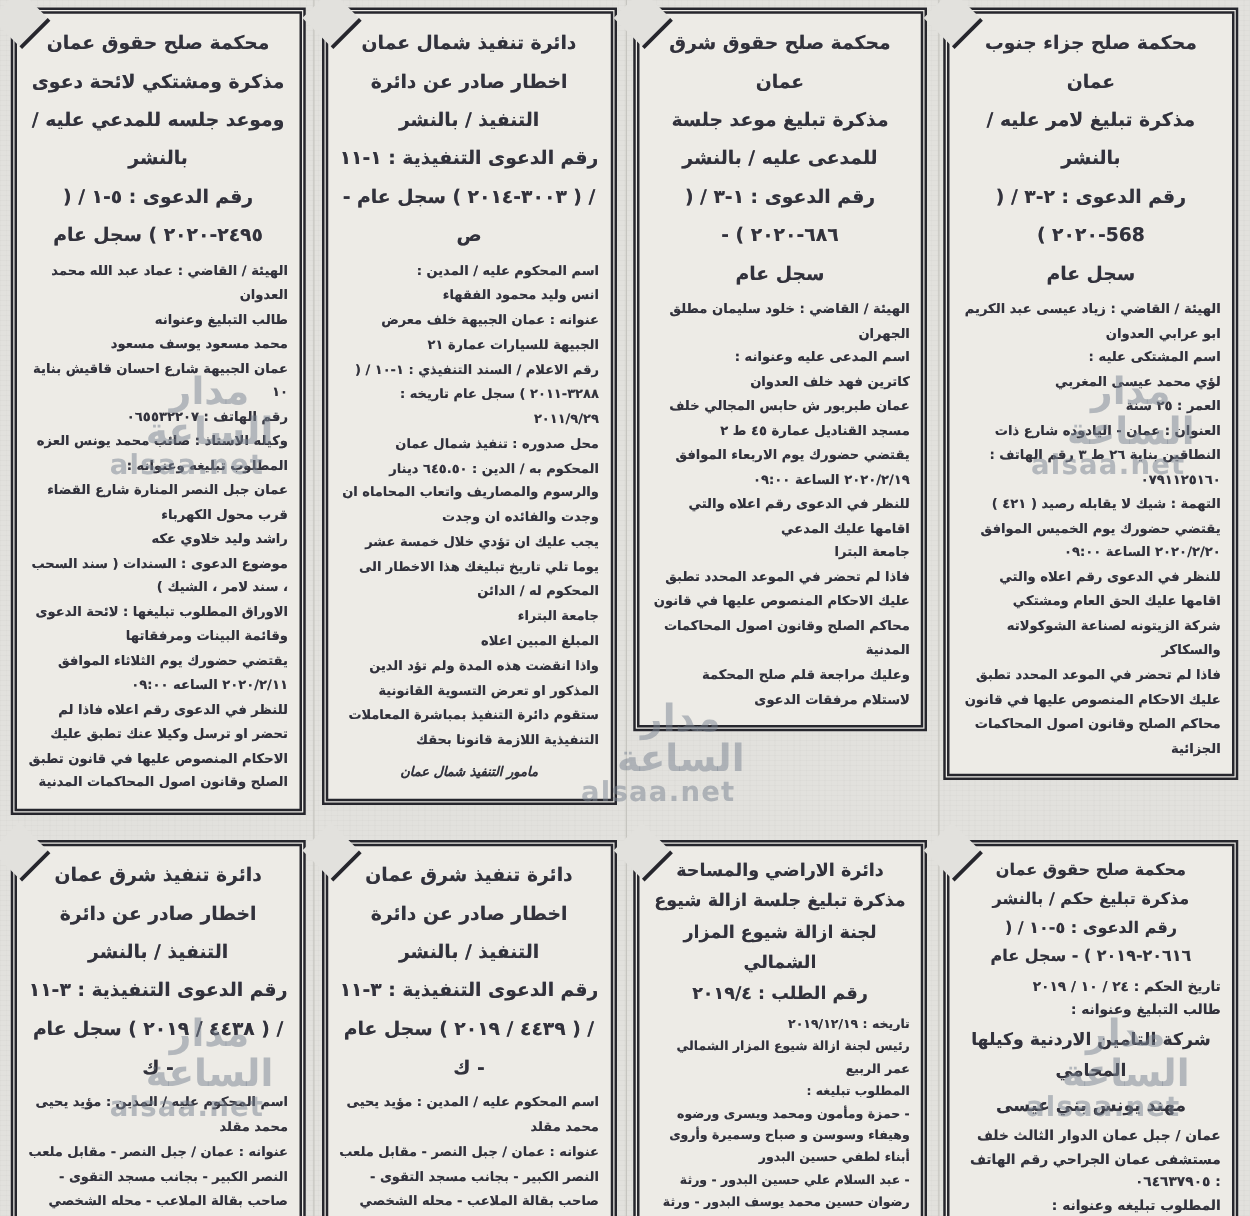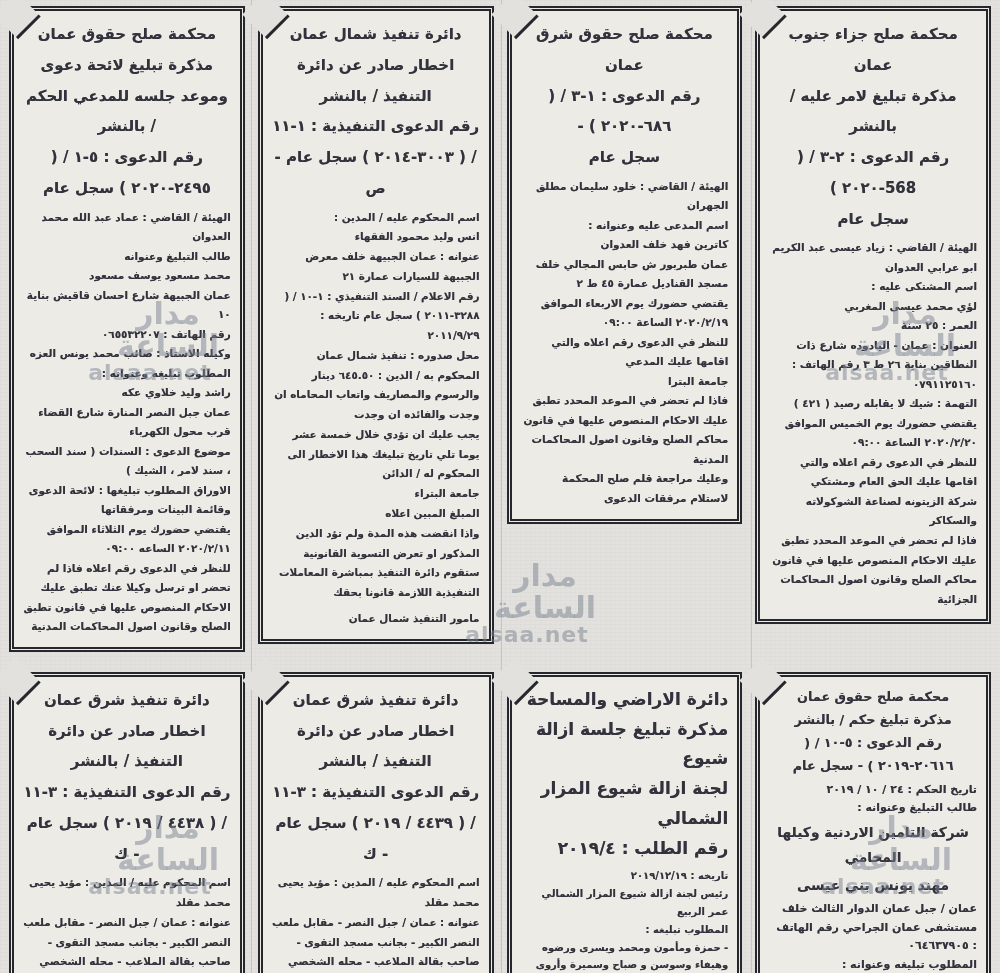--- a/index.html
+++ b/index.html
@@ -41,29 +41,29 @@
     position:absolute;top:-13px;left:-13px;width:32px;height:32px;
     background:#e2e1dd;
     transform:rotate(-45deg);
     border-bottom:3px solid #26262d;
     z-index:2;
   }
   .header{text-align:center;font-weight:bold;margin-bottom:4px;}
   .hline{font-size:15px;line-height:2.05;}
   .body{text-align:right;}
   .bline{font-size:10.5px;font-weight:bold;line-height:1.86;}
-  .s-sig{text-align:right;font-size:11px;margin-top:6px;}
+  .s-sig{text-align:center;font-size:11px;margin-top:6px;font-style:italic;}
   .s-B{text-align:center;font-size:14px;line-height:1.9;margin:2px 0;}
   
   .n1{min-height:466px}.n2{min-height:480px}.n3{min-height:446px}.n4{min-height:478px}
   .n5{min-height:428px}.n6{min-height:455px}.n7{min-height:443px}.n8{min-height:452px}
   .n5 .hline{font-size:12.8px;line-height:1.8;}
   .n5 .bline{font-size:11px;line-height:1.68;}
   .n5 .s-B{font-size:13.8px;line-height:1.85;}
-  .n6 .hline{font-size:17px;line-height:1.75;text-align:right;}
+  .n6 .hline{font-size:14px;line-height:1.75;}
   .n6 .bline{font-size:10px;line-height:1.78;}
   .n3 .bline,.n7 .bline,.n8 .bline{font-size:10.4px;line-height:1.9;}
   .wm{
     position:absolute;z-index:3;pointer-events:none;
     text-align:center;color:rgba(122,132,146,.5);
     font-weight:bold;width:190px;line-height:1.05;
   }
   .wm-ar{font-size:30px;letter-spacing:1px;margin-left:36px;}
   .wm-en{font-size:22px;letter-spacing:1px;}
   .wm1{left:55px;top:298px}
@@ -99,20 +99,21 @@
           <div class="bline s-r">يقتضي حضورك يوم الخميس الموافق ٢٠٢٠/٢/٢٠ الساعة ٠٩:٠٠</div>
           <div class="bline s-r">للنظر في الدعوى رقم اعلاه والتي اقامها عليك الحق العام ومشتكي</div>
           <div class="bline s-r">شركة الزيتونه لصناعة الشوكولاته والسكاكر</div>
           <div class="bline s-r">فاذا لم تحضر في الموعد المحدد تطبق عليك الاحكام المنصوص عليها في قانون محاكم الصلح وقانون اصول المحاكمات الجزائية</div>
         </div>
   </section>
       <section class="notice n2">
     <span class="cut"></span>
     <div class="header">
           <div class="hline">محكمة صلح حقوق شرق عمان</div>
+          <div class="hline">مذكرة تبليغ موعد جلسة للمدعى عليه / بالنشر</div>
           <div class="hline">رقم الدعوى : ١-٣ / ( ٦٨٦-٢٠٢٠ ) -</div>
           <div class="hline">سجل عام</div>
         </div>
     <div class="body">
           <div class="bline s-r">الهيئة / القاضي : خلود سليمان مطلق الجهران</div>
           <div class="bline s-r">اسم المدعى عليه وعنوانه :</div>
           <div class="bline s-r">كاترين فهد خلف العدوان</div>
           <div class="bline s-r">عمان طبربور ش حابس المجالي خلف مسجد القناديل عمارة ٤٥ ط ٢</div>
           <div class="bline s-r">يقتضي حضورك يوم الاربعاء الموافق ٢٠٢٠/٢/١٩ الساعة ٠٩:٠٠</div>
           <div class="bline s-r">للنظر في الدعوى رقم اعلاه والتي اقامها عليك المدعي</div>
@@ -139,33 +140,33 @@
           <div class="bline s-r">جامعة البتراء</div>
           <div class="bline s-r">المبلغ المبين اعلاه</div>
           <div class="bline s-r">واذا انقضت هذه المدة ولم تؤد الدين المذكور او تعرض التسوية القانونية ستقوم دائرة التنفيذ بمباشرة المعاملات التنفيذية اللازمة قانونا بحقك</div>
           <div class="bline s-sig">مامور التنفيذ شمال عمان</div>
         </div>
   </section>
       <section class="notice n4">
     <span class="cut"></span>
     <div class="header">
           <div class="hline">محكمة صلح حقوق عمان</div>
-          <div class="hline">مذكرة تبليغ لائحة دعوى وموعد جلسه للمدعي الحكم / بالنشر</div>
+          <div class="hline">مذكرة ومشتكي لائحة دعوى وموعد جلسه للمدعي عليه / بالنشر</div>
           <div class="hline">رقم الدعوى : ٥-١ / ( ٢٤٩٥-٢٠٢٠ ) سجل عام</div>
         </div>
     <div class="body">
           <div class="bline s-r">الهيئة / القاضي : عماد عبد الله محمد العدوان</div>
           <div class="bline s-r">طالب التبليغ وعنوانه</div>
           <div class="bline s-r">محمد مسعود يوسف مسعود</div>
           <div class="bline s-r">عمان الجبيهة شارع احسان قاقيش بناية ١٠</div>
           <div class="bline s-r">رقم الهاتف : ٠٦٥٥٣٢٢٠٧</div>
           <div class="bline s-r">وكيله الاستاذ : صائب محمد يونس العزه</div>
           <div class="bline s-r">المطلوب تبليغه وعنوانه :</div>
+          <div class="bline s-r">عمان جبل النصر المنارة شارع القضاء قرب محول الكهرباء</div>
           <div class="bline s-r">راشد وليد خلاوي عكه</div>
-          <div class="bline s-r">عمان جبل النصر المنارة شارع القضاء قرب محول الكهرباء</div>
           <div class="bline s-r">موضوع الدعوى : السندات ( سند السحب ، سند لامر ، الشيك )</div>
           <div class="bline s-r">الاوراق المطلوب تبليغها : لائحة الدعوى وقائمة البينات ومرفقاتها</div>
           <div class="bline s-r">يقتضي حضورك يوم الثلاثاء الموافق ٢٠٢٠/٢/١١ الساعه ٠٩:٠٠</div>
           <div class="bline s-r">للنظر في الدعوى رقم اعلاه فاذا لم تحضر او ترسل وكيلا عنك تطبق عليك الاحكام المنصوص عليها في قانون تطبق الصلح وقانون اصول المحاكمات المدنية</div>
         </div>
   </section>
       <section class="notice n5">
     <span class="cut"></span>
     <div class="header">
           <div class="hline">محكمة صلح حقوق عمان</div>

